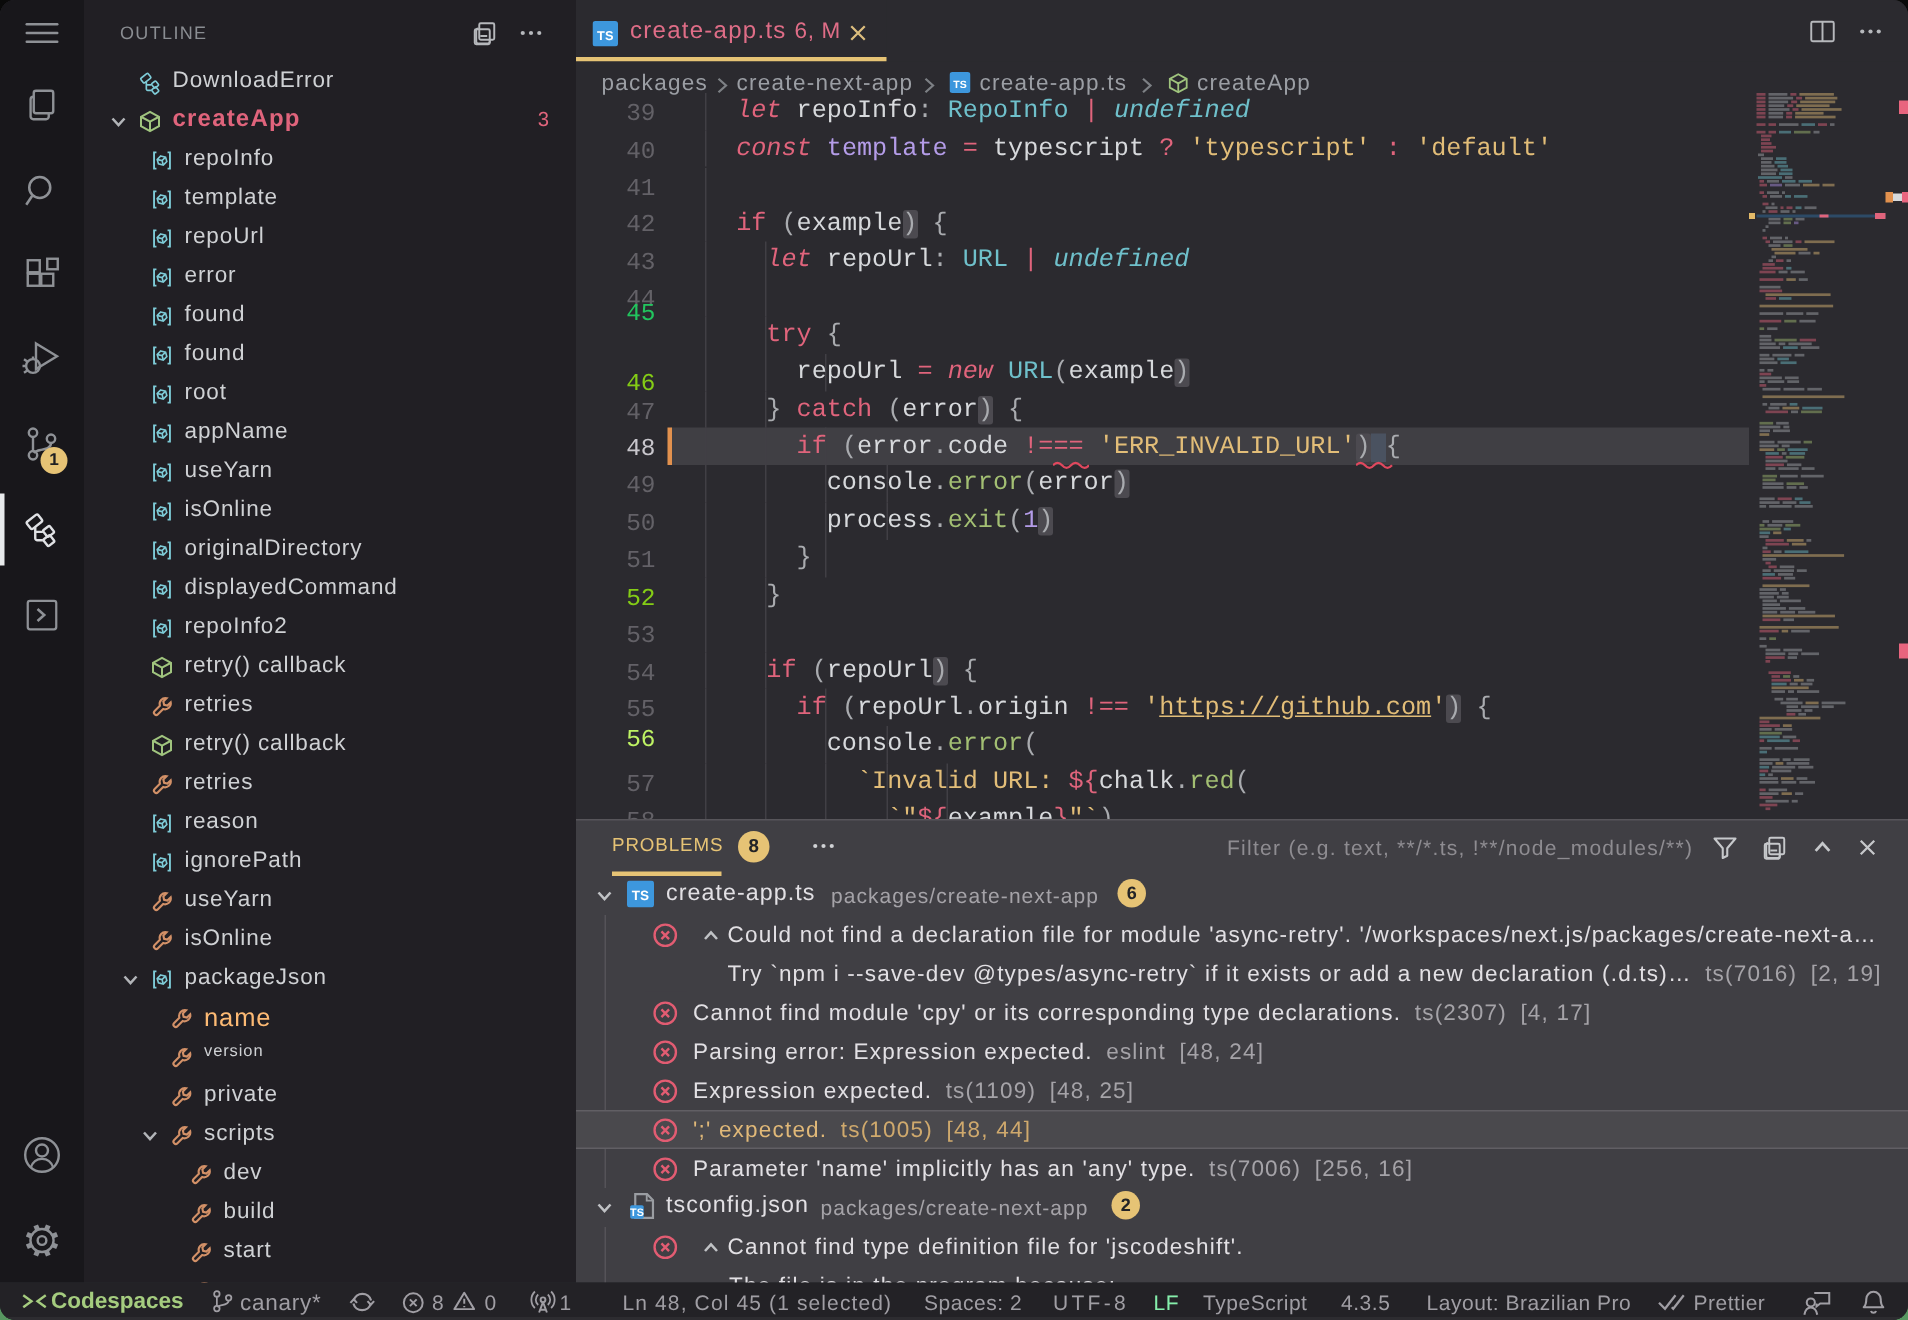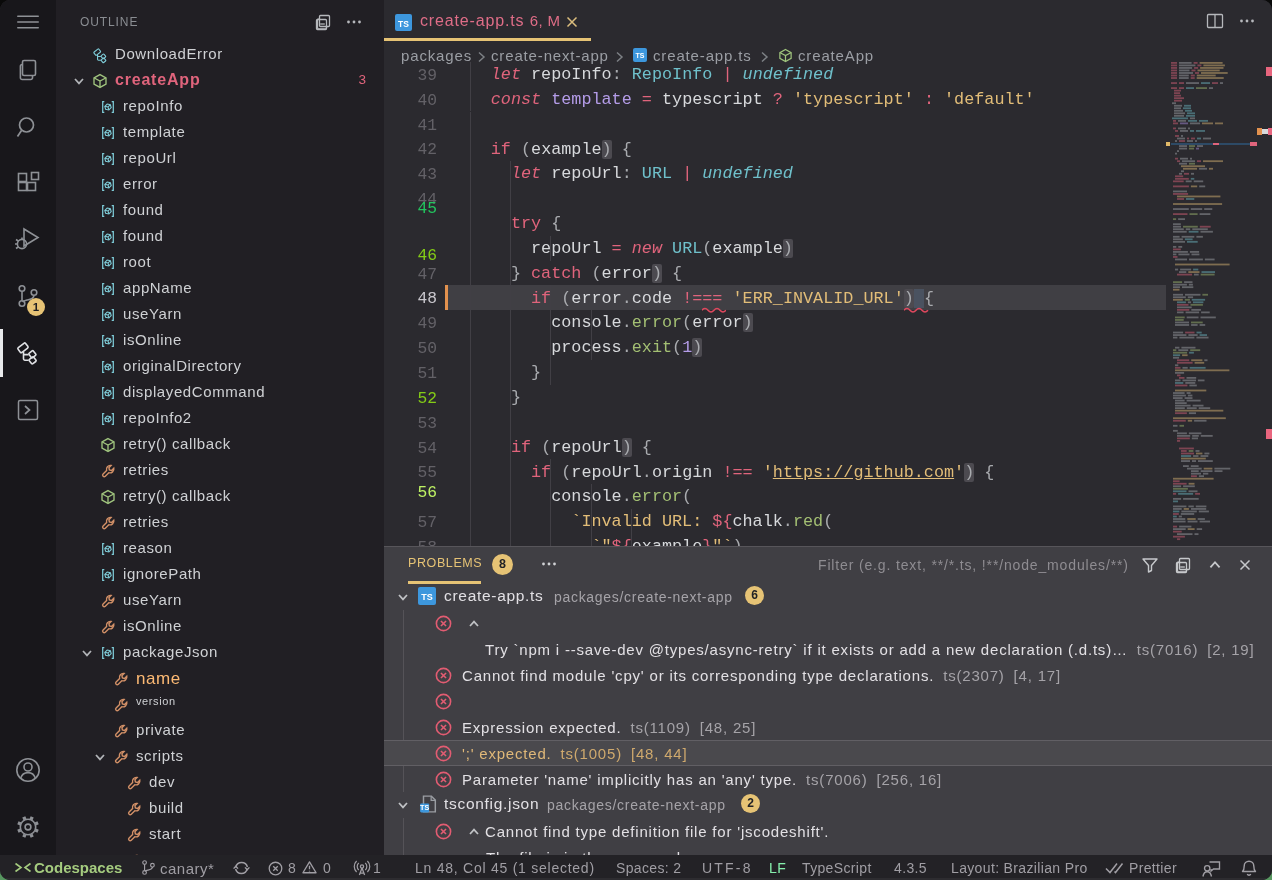--- a/index.html
+++ b/index.html
@@ -1070,20 +1070,21 @@
           <circle cx="8" cy="8" r="6.7"></circle>
           <path d="M5.6 5.6 L10.4 10.4 M10.4 5.6 L5.6 10.4"></path>
         </g>
       </svg>
     </div>
 <div class="abs" style="left:467px;top:617px">
       <svg width="14" height="14" viewBox="0 0 14 14" style="">
         <path d="M3 9 L7 4.6 L11 9" fill="none" stroke="#c0c2c5" stroke-width="1.7"></path>
       </svg>
     </div>
+<div class="abs" style="left:485px;top:615px;color:#e2e0e4;font-size:15px;letter-spacing:0.8px;white-space:nowrap;"><span style="color:#e2e0e4">Could not find a declaration file for module 'async-retry'. '/workspaces/next.js/packages/create-next-a…</span></div>
 <div class="abs" style="left:435px;top:641px">
       <svg width="17" height="17" viewBox="0 0 17 17" style="">
         <g fill="none" stroke="#e25c72" stroke-width="1.5" transform="scale(1.0625)">
           <circle cx="8" cy="8" r="6.7"></circle>
           <path d="M5.6 5.6 L10.4 10.4 M10.4 5.6 L5.6 10.4"></path>
         </g>
       </svg>
     </div>
 <div class="abs" style="left:485px;top:641px;color:#e2e0e4;font-size:15px;letter-spacing:0.8px;white-space:nowrap;"><span style="color:#e2e0e4"></span></div>
 <div class="abs" style="left:485px;top:641px;color:#e2e0e4;font-size:15px;letter-spacing:0.8px;white-space:nowrap;">Try `npm i --save-dev @types/async-retry` if it exists or add a new declaration (.d.ts)…<span style="color:#a5a3a8;margin-left:9px">ts(7016)</span><span style="color:#a5a3a8;margin-left:9px">[2, 19]</span></div>
@@ -1097,20 +1098,21 @@
     </div>
 <div class="abs" style="left:462px;top:667px;color:#e2e0e4;font-size:15px;letter-spacing:0.8px;white-space:nowrap;"><span style="color:#e2e0e4">Cannot find module 'cpy' or its corresponding type declarations.</span><span style="color:#a5a3a8;margin-left:9px">ts(2307)</span><span style="color:#a5a3a8;margin-left:9px">[4, 17]</span></div>
 <div class="abs" style="left:435px;top:693px">
       <svg width="17" height="17" viewBox="0 0 17 17" style="">
         <g fill="none" stroke="#e25c72" stroke-width="1.5" transform="scale(1.0625)">
           <circle cx="8" cy="8" r="6.7"></circle>
           <path d="M5.6 5.6 L10.4 10.4 M10.4 5.6 L5.6 10.4"></path>
         </g>
       </svg>
     </div>
+<div class="abs" style="left:462px;top:693px;color:#e2e0e4;font-size:15px;letter-spacing:0.8px;white-space:nowrap;"><span style="color:#e2e0e4">Parsing error: Expression expected.</span><span style="color:#a5a3a8;margin-left:9px">eslint</span><span style="color:#a5a3a8;margin-left:9px">[48, 24]</span></div>
 <div class="abs" style="left:435px;top:719px">
       <svg width="17" height="17" viewBox="0 0 17 17" style="">
         <g fill="none" stroke="#e25c72" stroke-width="1.5" transform="scale(1.0625)">
           <circle cx="8" cy="8" r="6.7"></circle>
           <path d="M5.6 5.6 L10.4 10.4 M10.4 5.6 L5.6 10.4"></path>
         </g>
       </svg>
     </div>
 <div class="abs" style="left:462px;top:719px;color:#e2e0e4;font-size:15px;letter-spacing:0.8px;white-space:nowrap;"><span style="color:#e2e0e4">Expression expected.</span><span style="color:#a5a3a8;margin-left:9px">ts(1109)</span><span style="color:#a5a3a8;margin-left:9px">[48, 25]</span></div>
 <div class="abs" style="left:384px;top:740px;width:888px;height:26px;background:#4a494d;border-top:1px solid #615f64;border-bottom:1px solid #615f64"></div>

